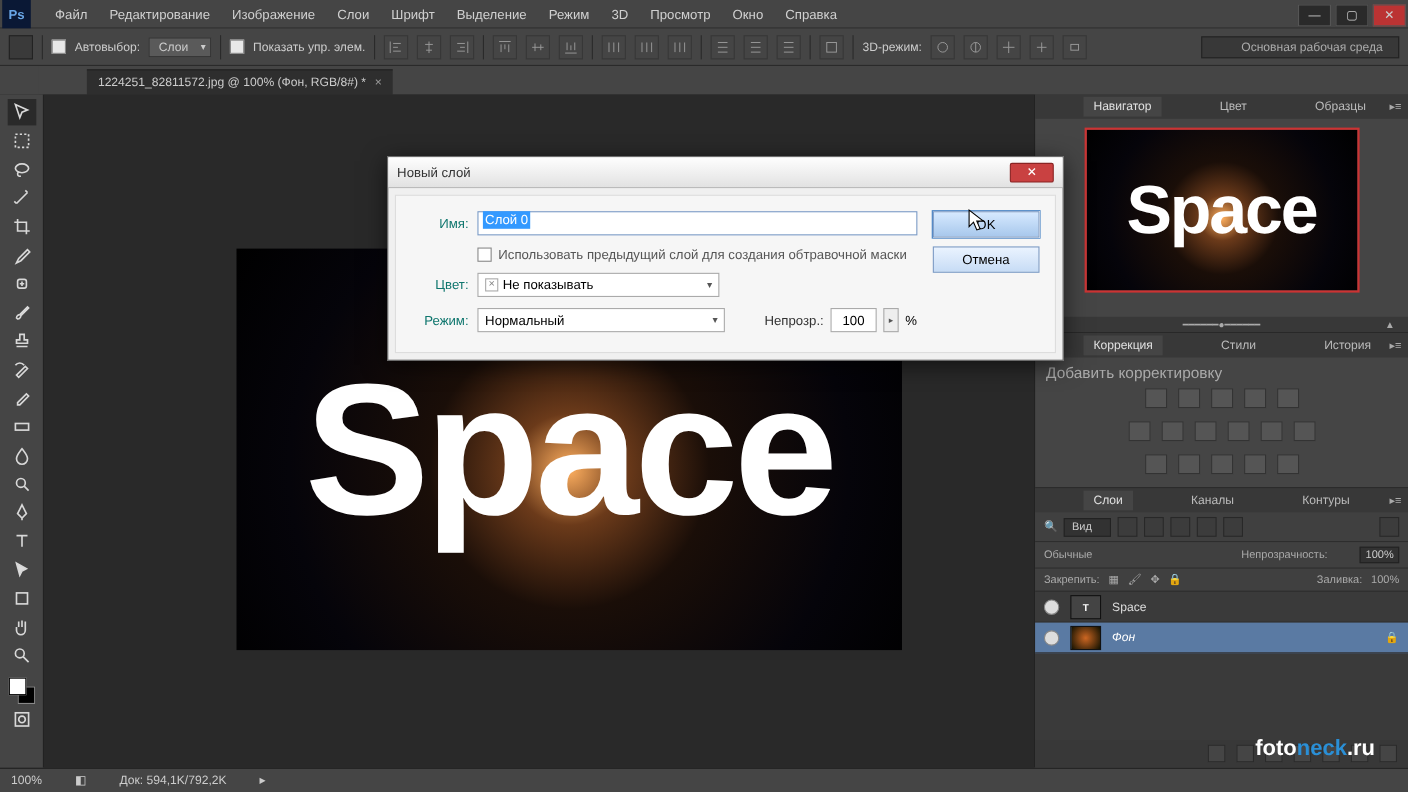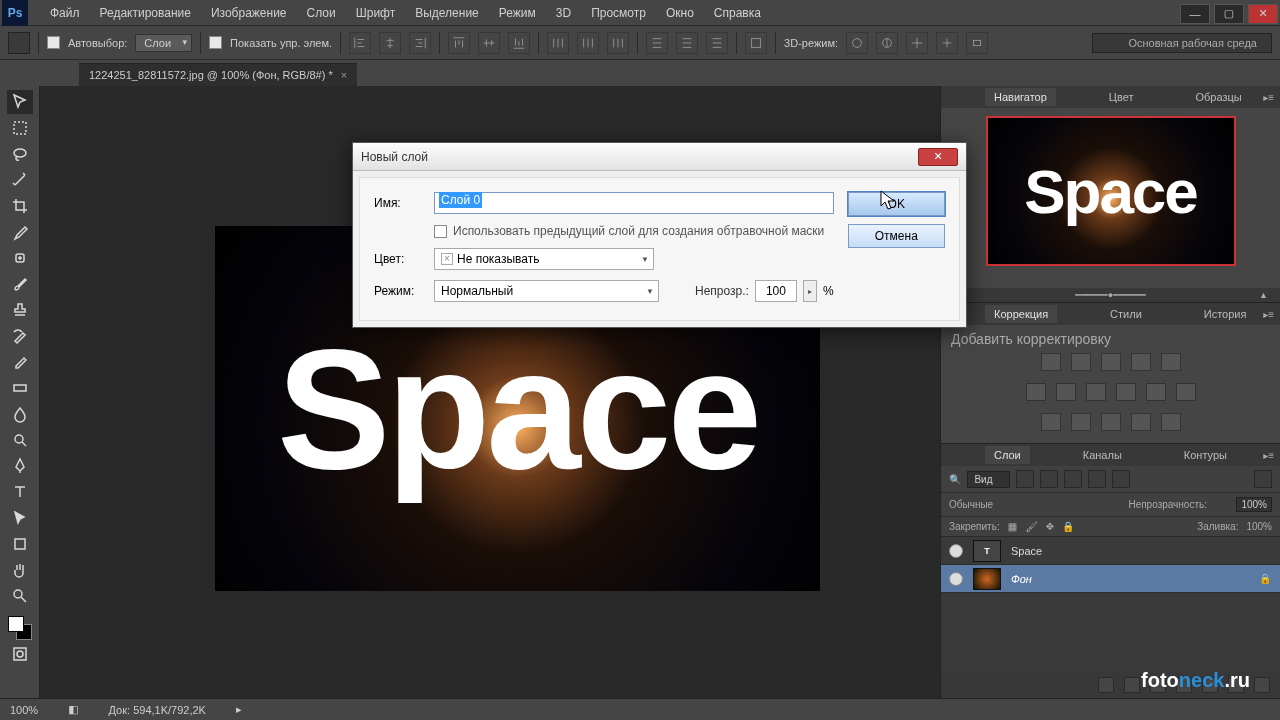--- a/index.html
+++ b/index.html
@@ -69,21 +69,21 @@
 .watermark { position:absolute; right:30px; bottom:28px; color:#fff; font-weight:bold; font-size:20px; font-family:Arial; }
 .watermark .b { color:#2a8fd6; }
 
 
 .overlay-dialog { position:absolute; left:352px; top:142px; width:615px; background:#f0f0f0; border:1px solid #555; box-shadow:0 4px 20px rgba(0,0,0,.6); }
 .dlg-title { height:28px; background:linear-gradient(#fefefe,#e2e2e2); display:flex; align-items:center; padding:0 8px; font-size:12px; color:#333; border-bottom:1px solid #bbb; }
 .dlg-close { margin-left:auto; width:40px; height:18px; background:#c94141; color:#fff; display:flex;align-items:center;justify-content:center; border:1px solid #8a2424; border-radius:2px; font-size:11px; }
 .dlg-body { padding:14px 14px 18px 14px; display:flex; gap:14px; background:#f6f6f6; border:1px solid #ddd; margin:6px; }
 .dlg-left { flex:1; display:flex; flex-direction:column; gap:10px; }
 .dlg-row { display:flex; align-items:center; gap:8px; }
-.dlg-row label { font-size:12px; color:#000000; width:52px; text-align:left; }
+.dlg-row label { font-size:12px; color:#0f766e; width:52px; text-align:right; }
 .dlg-input { flex:1; height:22px; border:1px solid #7a9ac5; background:#fff; padding:0 4px; font-size:12px; }
 .dlg-input .seltext { background:#3399ff; color:#fff; padding:1px 2px; }
 .dlg-chk-row { display:flex; align-items:center; gap:6px; margin-left:60px; font-size:12px; color:#555; }
 .dlg-chk { width:13px; height:13px; border:1px solid #888; background:#fff; }
 .dlg-select { height:22px; border:1px solid #aaa; background:#fff; font-size:12px; padding:0 18px 0 6px; position:relative; display:flex; align-items:center; gap:4px; }
 .dlg-select::after { content:'▼'; position:absolute; right:4px; font-size:8px; color:#555; }
 .dlg-select.color { width:220px; }
 .dlg-select .x { font-size:10px; color:#888; border:1px solid #aaa; width:12px; height:12px; display:inline-flex; align-items:center; justify-content:center; line-height:1; }
 .dlg-select.mode { width:225px; }
 .dlg-opacity { display:flex; align-items:center; gap:6px; }

